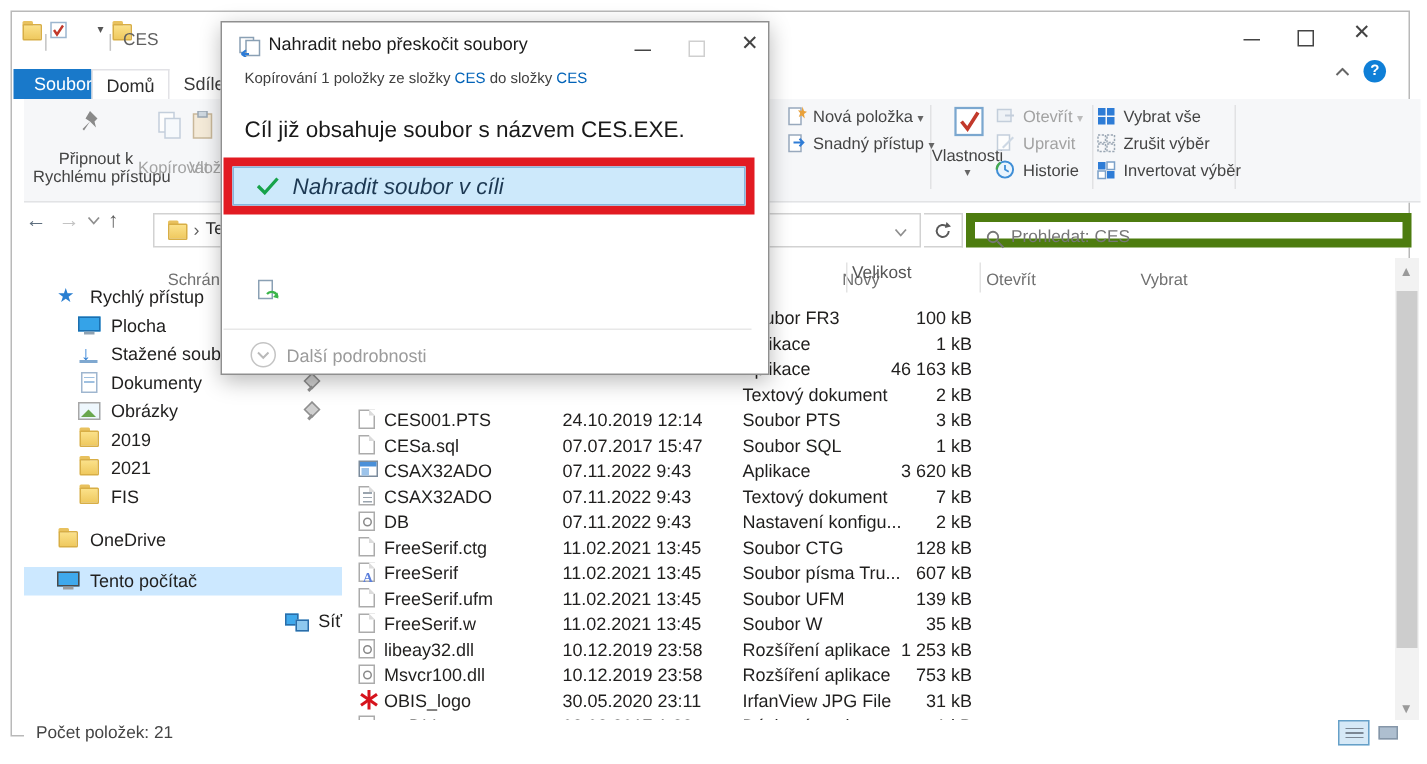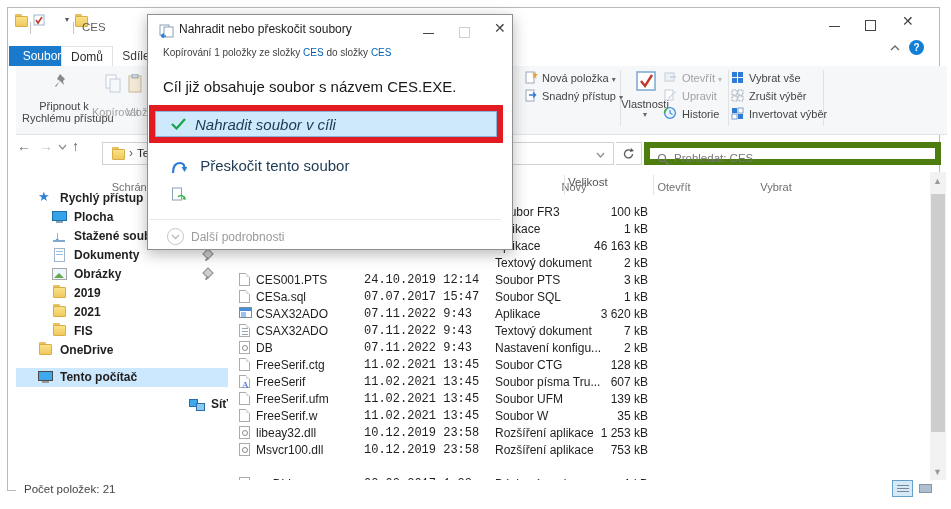--- a/index.html
+++ b/index.html
@@ -33,21 +33,21 @@
   
   .navglyph{position:absolute;font-size:14px;color:#5f6f7f;}
   .navglyph.dis{color:#c3c3c3;}
   .crumbbox{position:absolute;left:94px;top:134px;width:512px;height:23px;border:1px solid #d2d2d2;background:#fff;box-sizing:border-box;}
   .refreshbox{position:absolute;left:608px;top:134px;width:26px;height:23px;border:1px solid #d2d2d2;border-left:none;background:#fff;box-sizing:border-box;}
   .searchbox{position:absolute;left:636px;top:134px;width:297px;height:23px;border:6px solid #4d7c0f;background:#fff;box-sizing:border-box;}
   .searchtext{position:absolute;left:24px;top:4px;font-size:11.5px;color:#767676;}
 
   
   .sidebar{position:absolute;left:8px;top:181px;width:212px;}
-  .side-item{position:relative;height:19px;line-height:19px;white-space:nowrap;cursor:default;font-weight:bold;}
+  .side-item{position:relative;height:19px;line-height:19px;white-space:nowrap;cursor:default;}
   .side-item.sel{background:#cce8ff;}
   .side-item .si-label{font-size:12px;color:#201f1e;vertical-align:top;}
   .si-icon{display:inline-block;position:relative;width:15px;height:13px;margin-right:7px;vertical-align:-2px;}
   .lvl0{padding-left:22px;} .lvl1{padding-left:36px;}
   
   .si-icon.star::before{content:'★';position:absolute;left:0;top:-4px;font-size:13px;color:#2a7fd1;}
   .si-icon.monitor::before{content:'';position:absolute;left:0;top:1px;width:13px;height:8px;background:#35a3e8;border:1px solid #1c6fae;}
   .si-icon.monitor::after{content:'';position:absolute;left:4px;top:11px;width:7px;height:2px;background:#8fa2b2;}
   .si-icon.download::before{content:'↓';position:absolute;left:2px;top:-3px;font-size:13px;font-weight:bold;color:#2b7cd3;}
   .si-icon.download::after{content:'';position:absolute;left:1px;bottom:0;width:12px;height:2px;background:#7fa8d0;}
@@ -64,21 +64,21 @@
   .pin{position:absolute;right:16px;top:4px;width:10px;height:11px;}
   .pin::before{content:'';position:absolute;left:2px;top:0;width:6px;height:6px;background:#cfcfcf;border:1px solid #8f8f8f;transform:rotate(45deg);}
   .pin::after{content:'';position:absolute;left:4px;top:7px;width:1.5px;height:4px;background:#8f8f8f;transform:rotate(45deg);}
 
   
   .filehead{position:absolute;left:560px;top:168px;font-size:11.5px;color:#555;}
   .headsep{position:absolute;top:167px;width:1px;height:20px;background:#e3e3e3;}
   .rows{position:absolute;left:225px;top:164px;width:697px;height:309px;overflow:hidden;}
   .frow{position:absolute;left:0;width:100%;height:16px;line-height:16px;font-size:12px;color:#201f1e;white-space:nowrap;}
   .frow .c-name{position:absolute;left:23px;}
-  .frow .c-date{position:absolute;left:131px;font-family:Liberation Mono, monospace;}
+  .frow .c-date{position:absolute;left:142px;}
   .frow .c-type{position:absolute;left:262px;}
   .frow .c-size{position:absolute;left:325px;width:90px;text-align:right;}
   .c-ico{position:absolute;left:6px;top:1px;width:13px;height:13px;}
   .fic{position:relative;display:block;width:11px;height:13px;background:#fff;border:1px solid #ababab;box-sizing:border-box;}
   .fic .fold{position:absolute;right:-1px;top:-1px;width:0;height:0;border-top:4px solid #fff;border-left:4px solid #dcdcdc;}
   .fic .lines{position:absolute;left:2px;top:3px;width:6px;height:7px;background:repeating-linear-gradient(#9aa4ae 0 1px,transparent 1px 3px);}
   .fic.appwin{width:13px;height:11px;border-color:#7b8b9c;}
   .fic .bar{position:absolute;left:0;top:0;width:100%;height:3px;background:#4a90d9;}
   .fic .pane{position:absolute;left:1px;top:4px;width:5px;height:5px;background:#9cc3ea;}
   .fic .gearo{position:absolute;left:2px;top:3px;width:6px;height:6px;border:1.5px solid #8a8a8a;border-radius:50%;box-sizing:border-box;}
@@ -268,21 +268,21 @@
     
     <div class="sidebar" id="sidebar">
         <div class="side-item lvl0"><span class="si-icon star"></span><span class="si-label">Rychlý přístup</span></div>
         <div class="side-item lvl1"><span class="si-icon monitor"></span><span class="si-label">Plocha</span><span class="pin"></span></div>
         <div class="side-item lvl1"><span class="si-icon download"></span><span class="si-label">Stažené soubory</span><span class="pin"></span></div>
         <div class="side-item lvl1"><span class="si-icon document"></span><span class="si-label">Dokumenty</span><span class="pin"></span></div>
         <div class="side-item lvl1"><span class="si-icon picture"></span><span class="si-label">Obrázky</span><span class="pin"></span></div>
         <div class="side-item lvl1"><span class="si-icon folder"></span><span class="si-label">2019</span></div>
         <div class="side-item lvl1"><span class="si-icon folder"></span><span class="si-label">2021</span></div>
         <div class="side-item lvl1"><span class="si-icon folder"></span><span class="si-label">FIS</span></div>
-        <div class="side-item lvl0" style="margin-top: 0;"><span class="si-icon folder"></span><span class="si-label">OneDrive</span></div>
+        <div class="side-item lvl0" style="margin-top: 10px;"><span class="si-icon folder"></span><span class="si-label">OneDrive</span></div>
         <div class="side-item lvl0 sel" style="margin-top: 8px;"><span class="si-icon computer"></span><span class="si-label">Tento počítač</span></div>
         <div class="side-item lvl0" style="margin-top: 8px; text-align: right;"><span class="si-icon network"></span><span class="si-label">Síť</span></div>
       </div>
 
     
     <div class="headsep" style="left:556px"></div>
     <div class="filehead">Velikost</div>
     <div class="headsep" style="left:645px"></div>
     <div class="rows" id="file-rows">
         <div class="frow" style="top: 32px;">
@@ -437,20 +437,33 @@
         <div class="frow" style="top: 270px;">
           <span class="c-ico">
             <span class="fic">
               <i class="gearo"></i>
             </span>
           </span>
           <span class="c-name">Msvcr100.dll</span>
           <span class="c-date">10.12.2019 23:58</span>
           <span class="c-type">Rozšíření aplikace</span>
           <span class="c-size">753 kB</span>
+        </div>
+        <div class="frow" style="top: 287px;">
+          <span class="c-ico">
+            <span class="fic irfan">
+              <i class="rb"></i>
+              <i class="rb r1"></i>
+              <i class="rb r2"></i>
+            </span>
+          </span>
+          <span class="c-name">OBIS_logo</span>
+          <span class="c-date">30.05.2020 23:11</span>
+          <span class="c-type">IrfanView JPG File</span>
+          <span class="c-size">31 kB</span>
         </div>
         <div class="frow" style="top: 304px;">
           <span class="c-ico">
             <span class="fic"></span>
           </span>
           <span class="c-name">ocrDLL</span>
           <span class="c-date">02.02.2017 1:23</span>
           <span class="c-type">Dávkový soubor s...</span>
           <span class="c-size">1 kB</span>
         </div>
@@ -493,27 +506,20 @@
 
     <div class="redbox">
       <div class="opt-row">
         <svg style="margin-left:15px" width="15" height="12">
             <path d="M1 6 L5.5 10.5 L14 1" stroke="#17a34a" stroke-width="2.2" fill="none"></path>
           </svg>
         <span class="optlabel">Nahradit soubor v cíli</span>
       </div>
     </div>
 
-    <div class="opt" style="top:142px">
-      <svg width="16" height="16" style="vertical-align:-3px">
-          <path d="M2 13 Q2 3 9 3 Q13.5 3 13.5 8" stroke="#2e7cd6" stroke-width="2.2" fill="none"></path>
-          <path d="M10.5 7 L16.5 7 L13.5 12 Z" fill="#2e7cd6"></path>
-        </svg>
-      <span class="optlabel">Přeskočit tento soubor</span>
-    </div>
 
     <div class="opt" style="top:171px">
       <svg width="15" height="16" style="vertical-align:-3px">
           <rect x="1.5" y="1" width="9" height="12" fill="#fff" stroke="#8aa0b4"></rect>
           <path d="M7 10 a4 4 0 0 1 7 2" stroke="#3bb54a" stroke-width="1.5" fill="none"></path>
           <path d="M14 9 L14.6 13 L11 12 Z" fill="#3bb54a"></path>
         </svg>
     </div>
 
     <div class="dlg-sep"></div>

